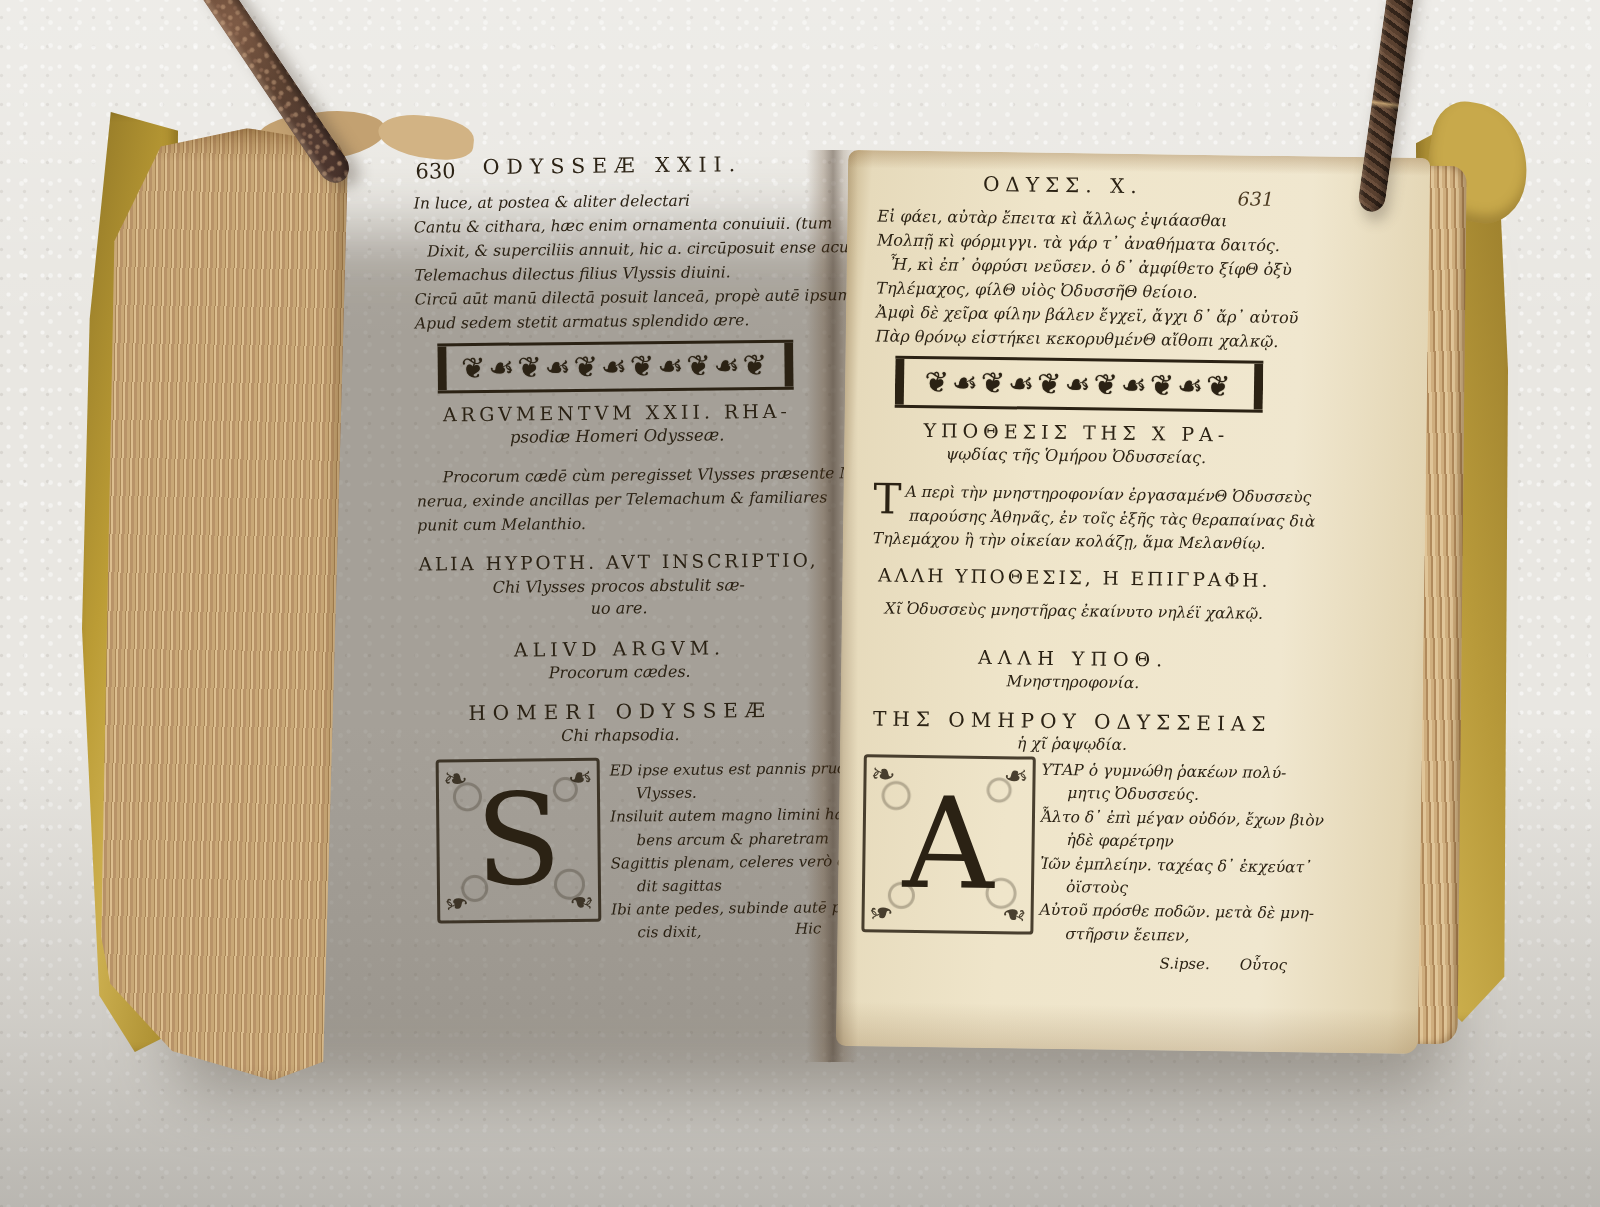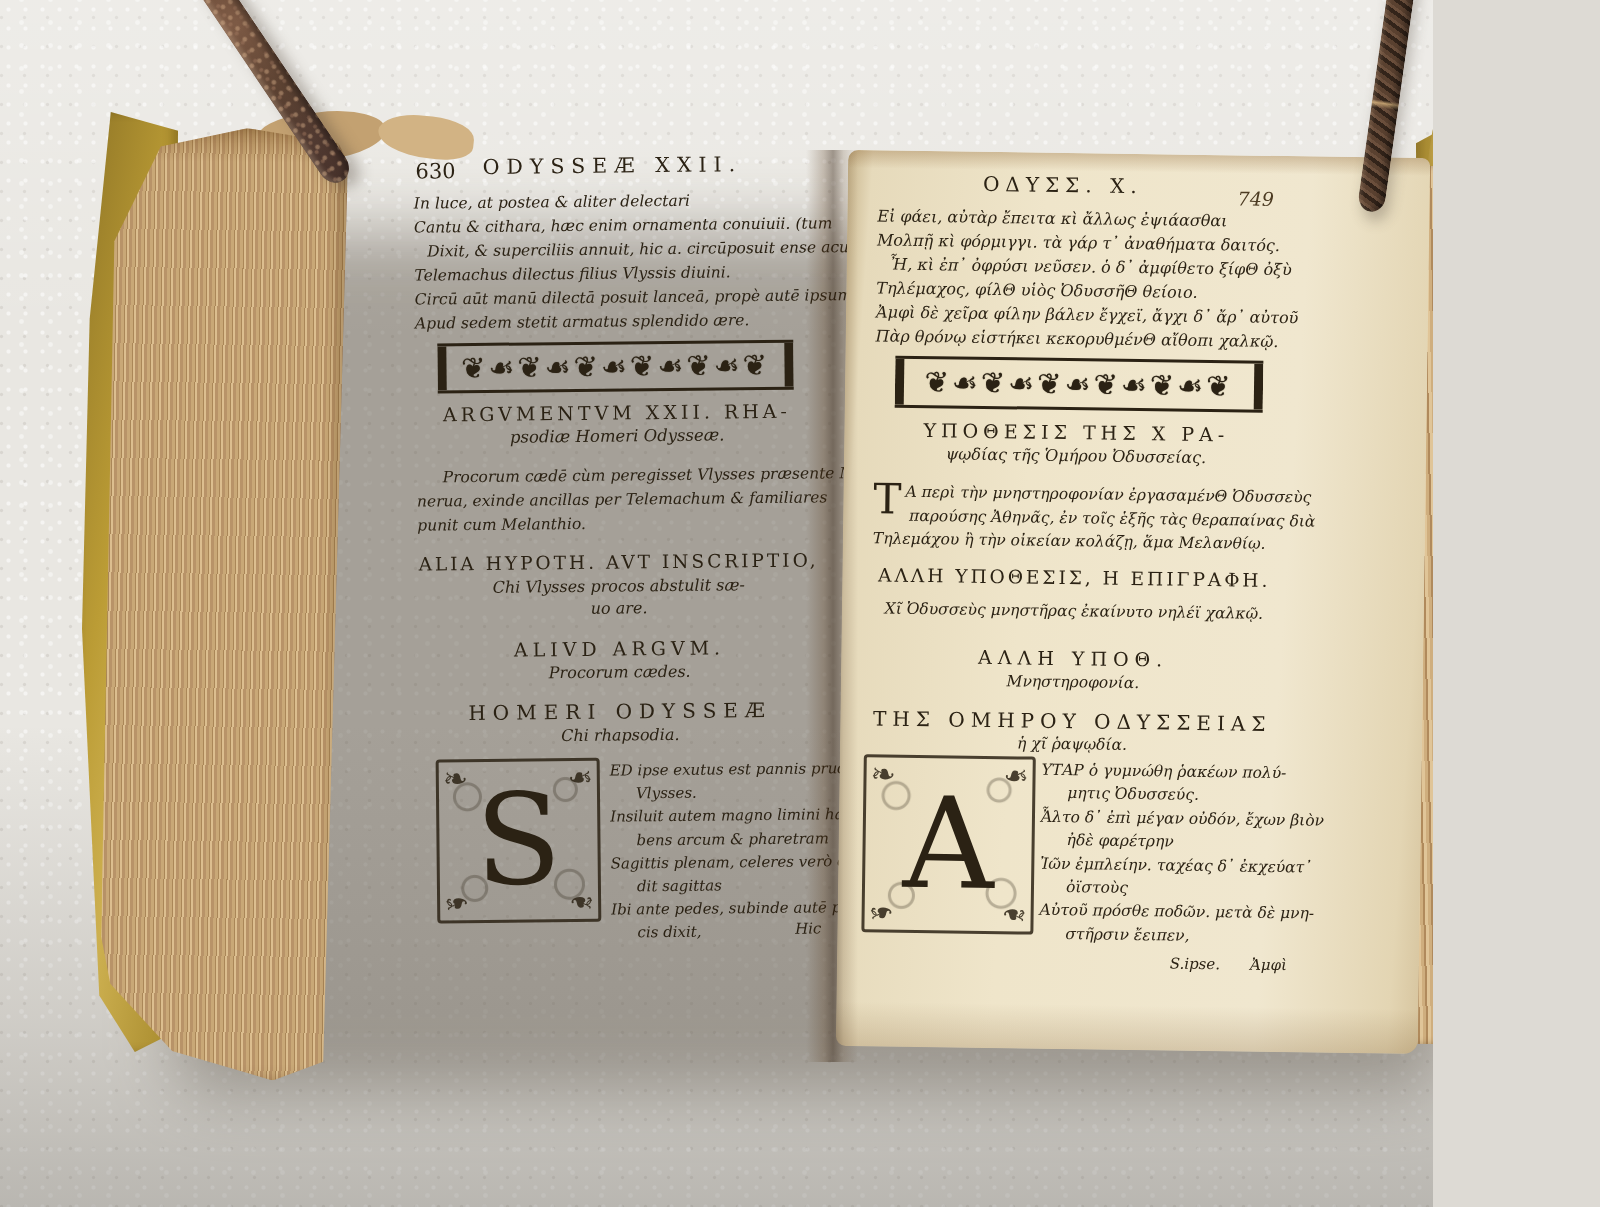--- a/index.html
+++ b/index.html
@@ -1,16 +1,16 @@
 <!DOCTYPE html>
 <html><head>
 <meta charset="utf-8">
 <style>
   html,body{margin:0;padding:0;background:#dddad4;}
-  .stage{position:relative;width:1433px;height:1207px;overflow:hidden;
+  .stage{position:relative;width:1600px;height:1207px;overflow:hidden;
     background:#e9e7e2;font-family:"DejaVu Serif",serif;}
   .stage::before{content:"";position:absolute;inset:0;z-index:0;
     background-image:
       radial-gradient(circle, rgba(255,255,255,.55) 1.4px, transparent 2.6px),
       radial-gradient(circle, rgba(255,255,255,.45) 1.8px, transparent 3px),
       radial-gradient(circle, rgba(178,174,166,.30) 1.1px, transparent 2.2px);
     background-size:17px 19px,29px 23px,23px 29px;
     background-position:0 0,7px 11px,13px 3px;}
   .stage::after{content:"";position:absolute;inset:0;z-index:2;pointer-events:none;
     background:linear-gradient(180deg, rgba(255,255,255,.22), transparent 28%,
@@ -179,21 +179,21 @@
       <div class="vl">Sagittis plenam, celeres verò effu</div>
       <div class="vl ind">dit sagittas</div>
       <div class="vl">Ibi ante pedes, subinde autē pro-</div>
       <div class="vl ind">cis dixit,</div>
     </div>
     <div class="abs it" style="left:300px;top:776px;width:196px;text-align:right;font-size:15px;">Hic</div>
   </div>
 
   <div class="abs page page-right">
     <div class="abs ctr caps" style="left:55px;top:20px;width:320px;font-size:20px;letter-spacing:6px;">ΟΔΥΣΣ. Χ.</div>
-    <div class="abs it folio" style="left:390px;top:32px;font-size:19px;color:#4c3b22;">749</div>
+    <div class="abs it folio" style="left:390px;top:32px;font-size:19px;color:#4c3b22;">631</div>
 
     <div class="abs verse" style="left:30px;top:54px;width:424px;font-size:16px;line-height:24px;">
       <div class="vl">Εἰ φάει, αὐτὰρ ἔπειτα κὶ ἄλλως ἐψιάασθαι</div>
       <div class="vl">Μολπῇ κὶ φόρμιγγι. τὰ γάρ τ᾽ ἀναθήματα δαιτός.</div>
       <div class="vl ind2">Ἦ, κὶ ἐπ᾽ ὀφρύσι νεῦσεν. ὁ δ᾽ ἀμφίθετο ξίφΘ ὀξὺ</div>
       <div class="vl">Τηλέμαχος, φίλΘ υἱὸς ὈδυσσῆΘ θείοιο.</div>
       <div class="vl">Ἀμφὶ δὲ χεῖρα φίλην βάλεν ἔγχεϊ, ἄγχι δ᾽ ἄρ᾽ αὐτοῦ</div>
       <div class="vl">Πὰρ θρόνῳ εἱστήκει κεκορυθμένΘ αἴθοπι χαλκῷ.</div>
     </div>
 
@@ -232,21 +232,21 @@
       <div class="vl ind">μητις Ὀδυσσεύς.</div>
       <div class="vl">Ἆλτο δ᾽ ἐπὶ μέγαν οὐδόν, ἔχων βιὸν</div>
       <div class="vl ind">ἠδὲ φαρέτρην</div>
       <div class="vl">Ἰῶν ἐμπλείην. ταχέας δ᾽ ἐκχεύατ᾽</div>
       <div class="vl ind">ὀϊστοὺς</div>
       <div class="vl">Αὐτοῦ πρόσθε ποδῶν. μετὰ δὲ μνη-</div>
       <div class="vl ind">στῆρσιν ἔειπεν,</div>
     </div>
     <div class="abs sigrow" style="left:150px;top:800px;width:300px;font-size:15px;">
       <span>S.ipse.</span>
-      <span>Ἀμφὶ</span>
+      <span>Οὗτος</span>
     </div>
   </div>
 
   <div class="abs gutter"></div>
 
   <div class="abs rod rod-left"></div>
   <div class="abs rod rod-right"></div>
 
 </div>
 

